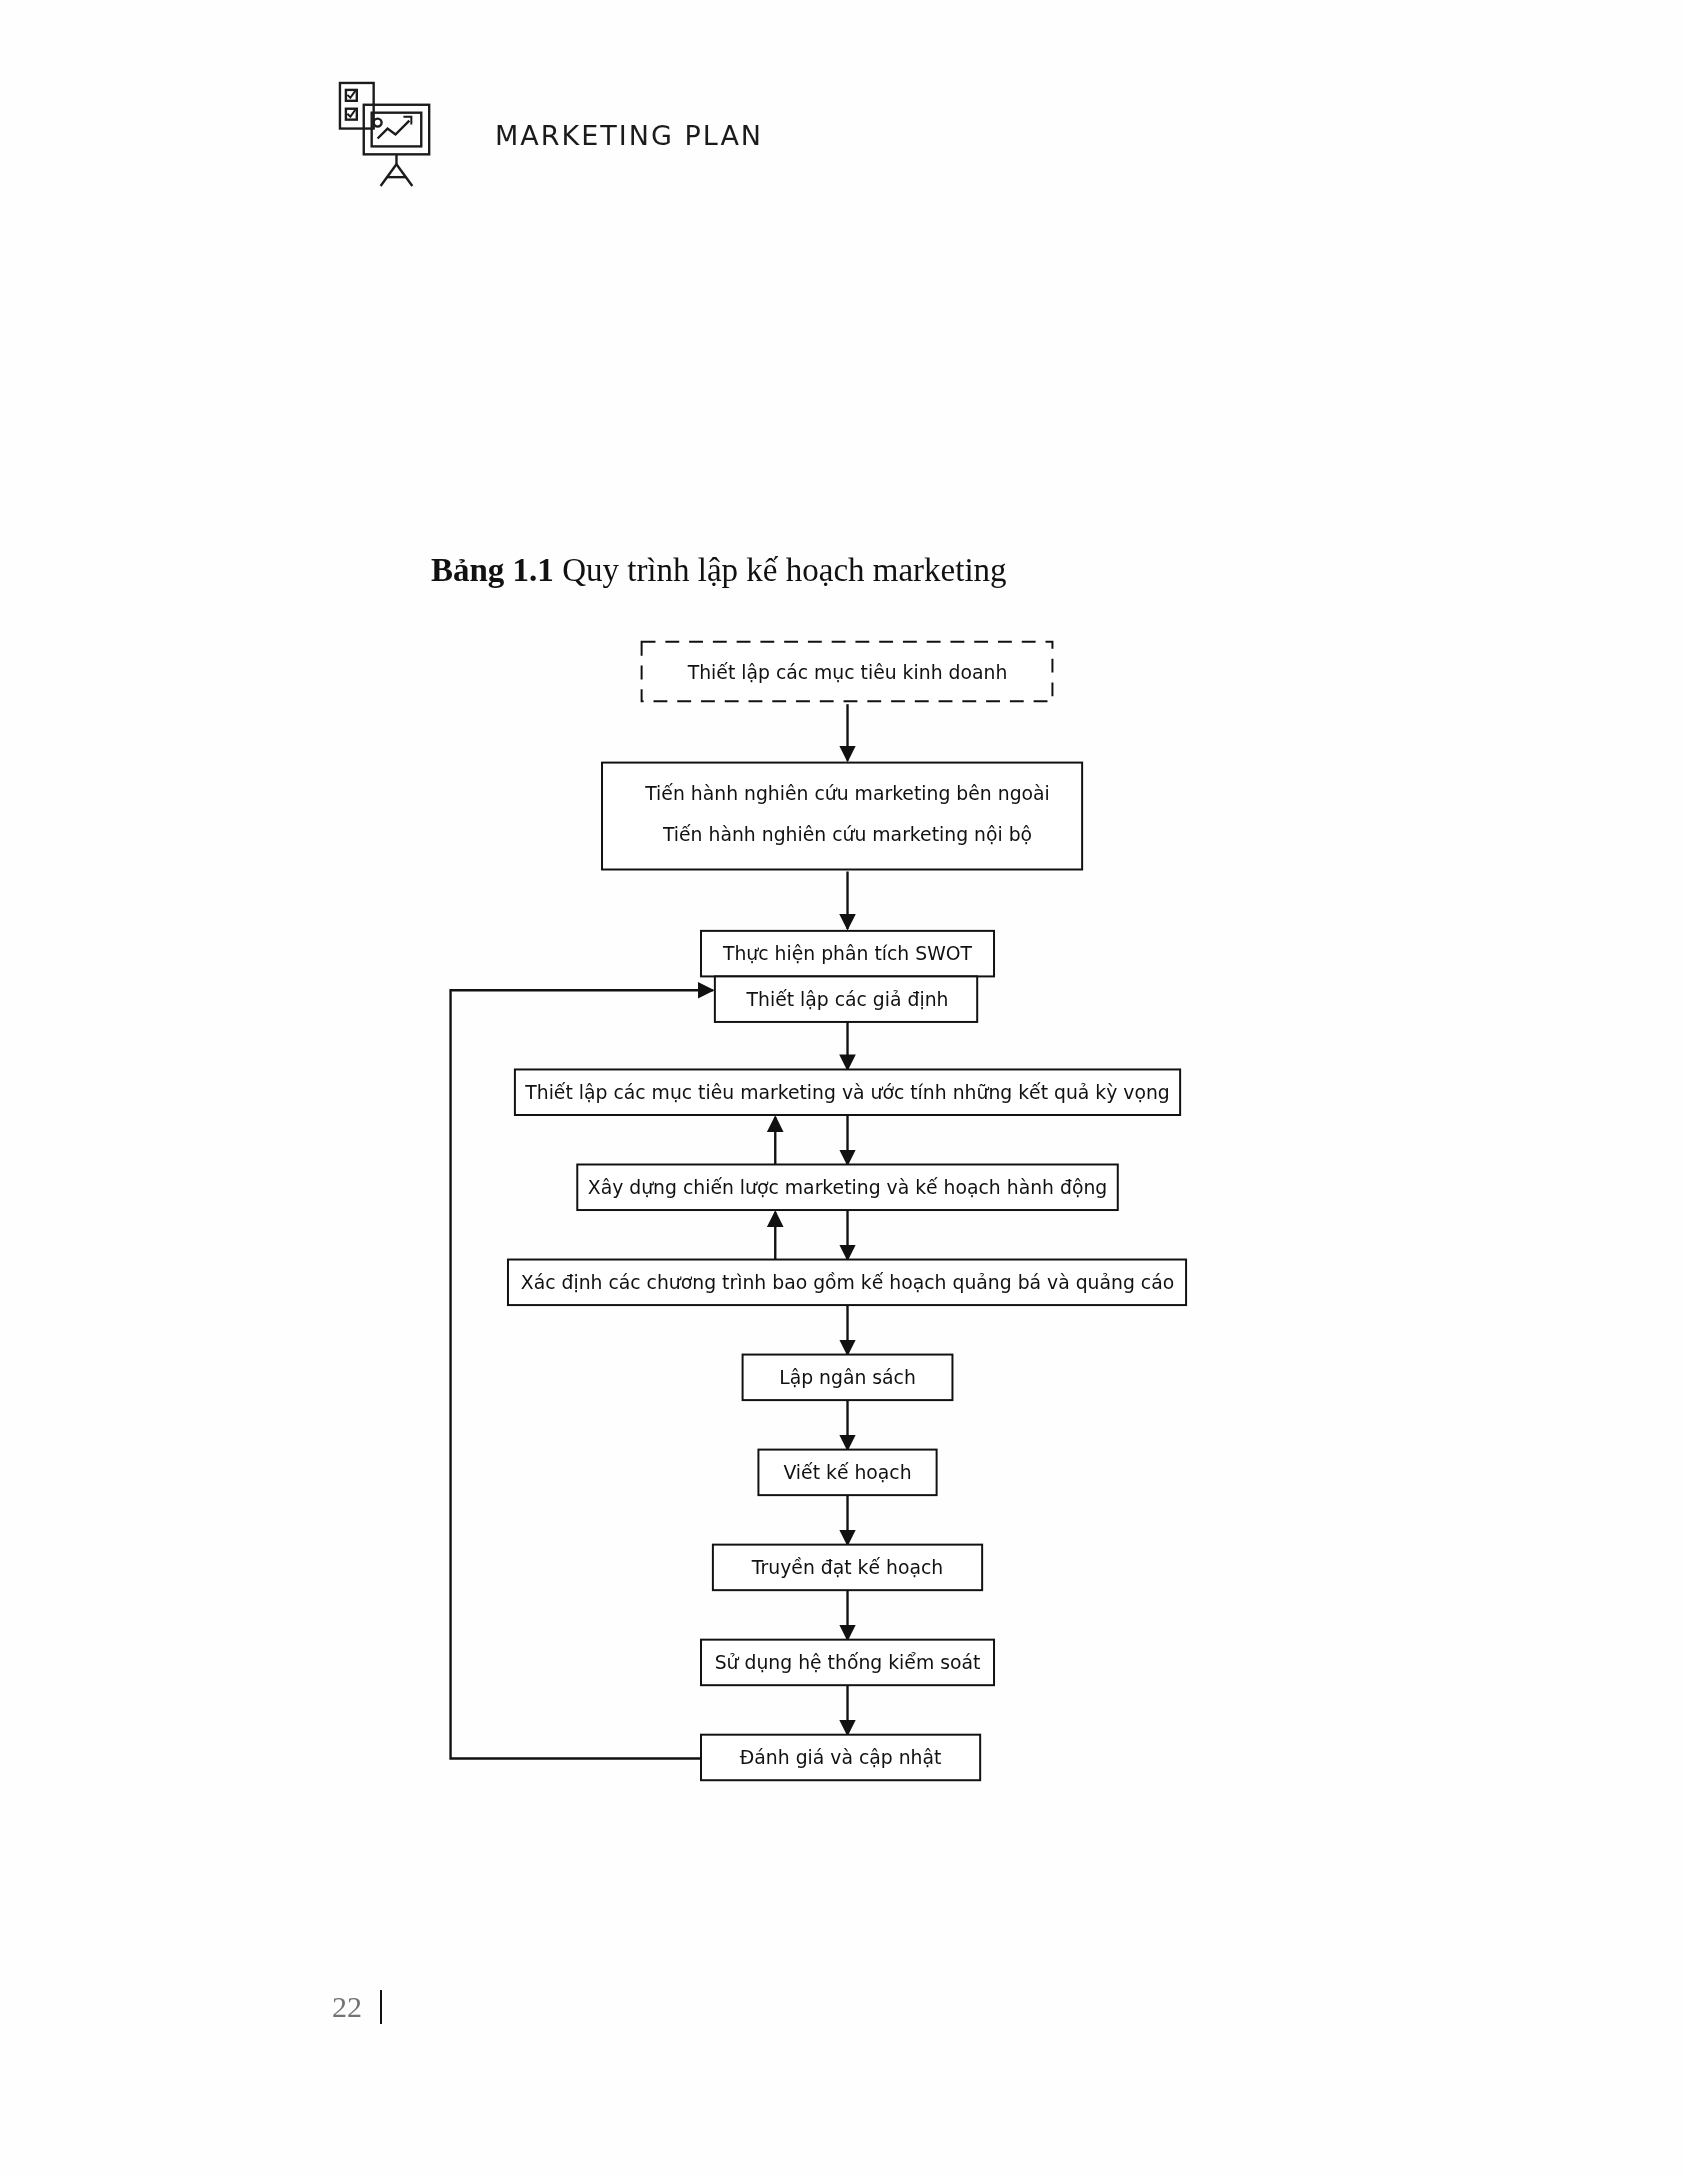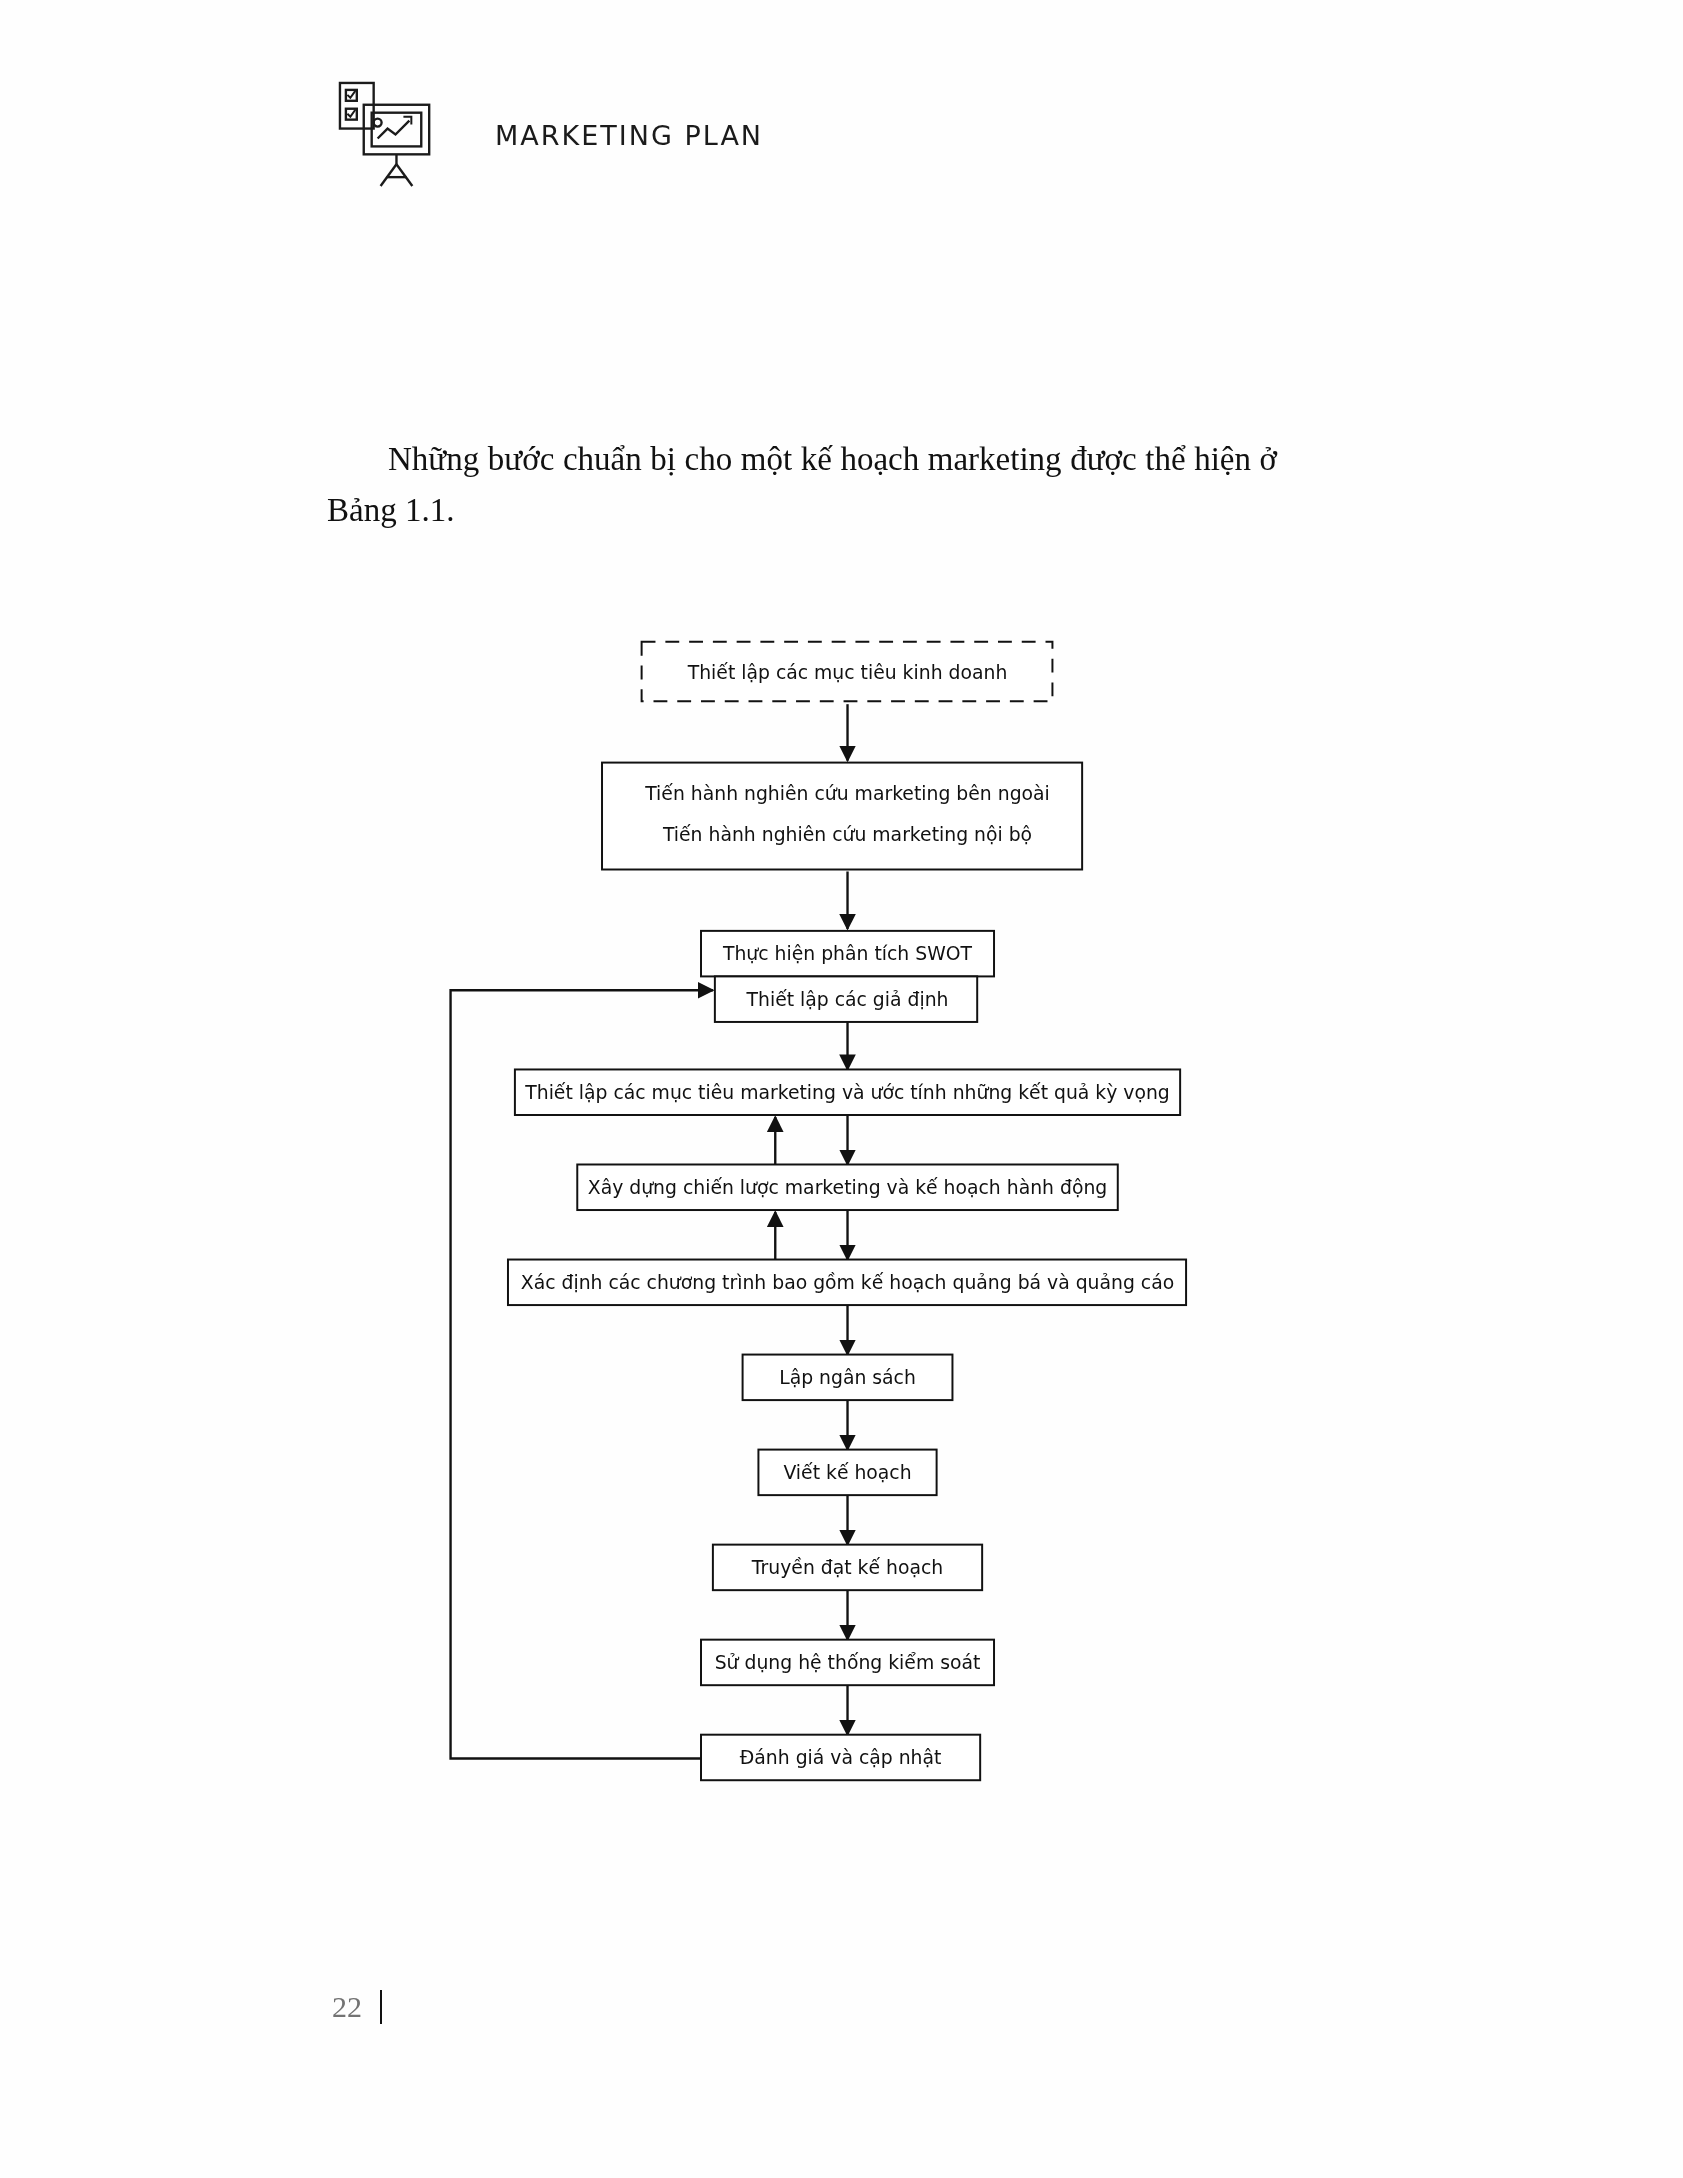--- a/index.html
+++ b/index.html
@@ -165,22 +165,24 @@
           <path d="M65 88 l-16 22"></path>
           <path d="M65 88 l16 22"></path>
           <path d="M55 101 l20 0"></path>
         </g>
       </svg>
     </span>
     <span class="header-title">MARKETING PLAN</span>
   </div>
 
 
-  <p class="body-par">Những bước chuẩn bị cho một kế hoạch marketing được thể hiện ở Bảng 1.1.</p>
-
+
+  <div class="table-caption">
+    <b>Bảng 1.1</b><span> Quy trình lập kế hoạch marketing</span>
+  </div>
 
   <div class="flow">
     <svg viewBox="0 0 1700 1290" width="1683" height="1277">
       <defs>
         <marker id="arrow" viewBox="0 0 10 10" refX="9" refY="5" markerWidth="7" markerHeight="7" orient="auto-start-reverse">
           <path d="M 0 0 L 10 5 L 0 10 z" fill="#111111"></path>
         </marker>
       </defs>
 
       <g class="conn" marker-end="url(#arrow)">

